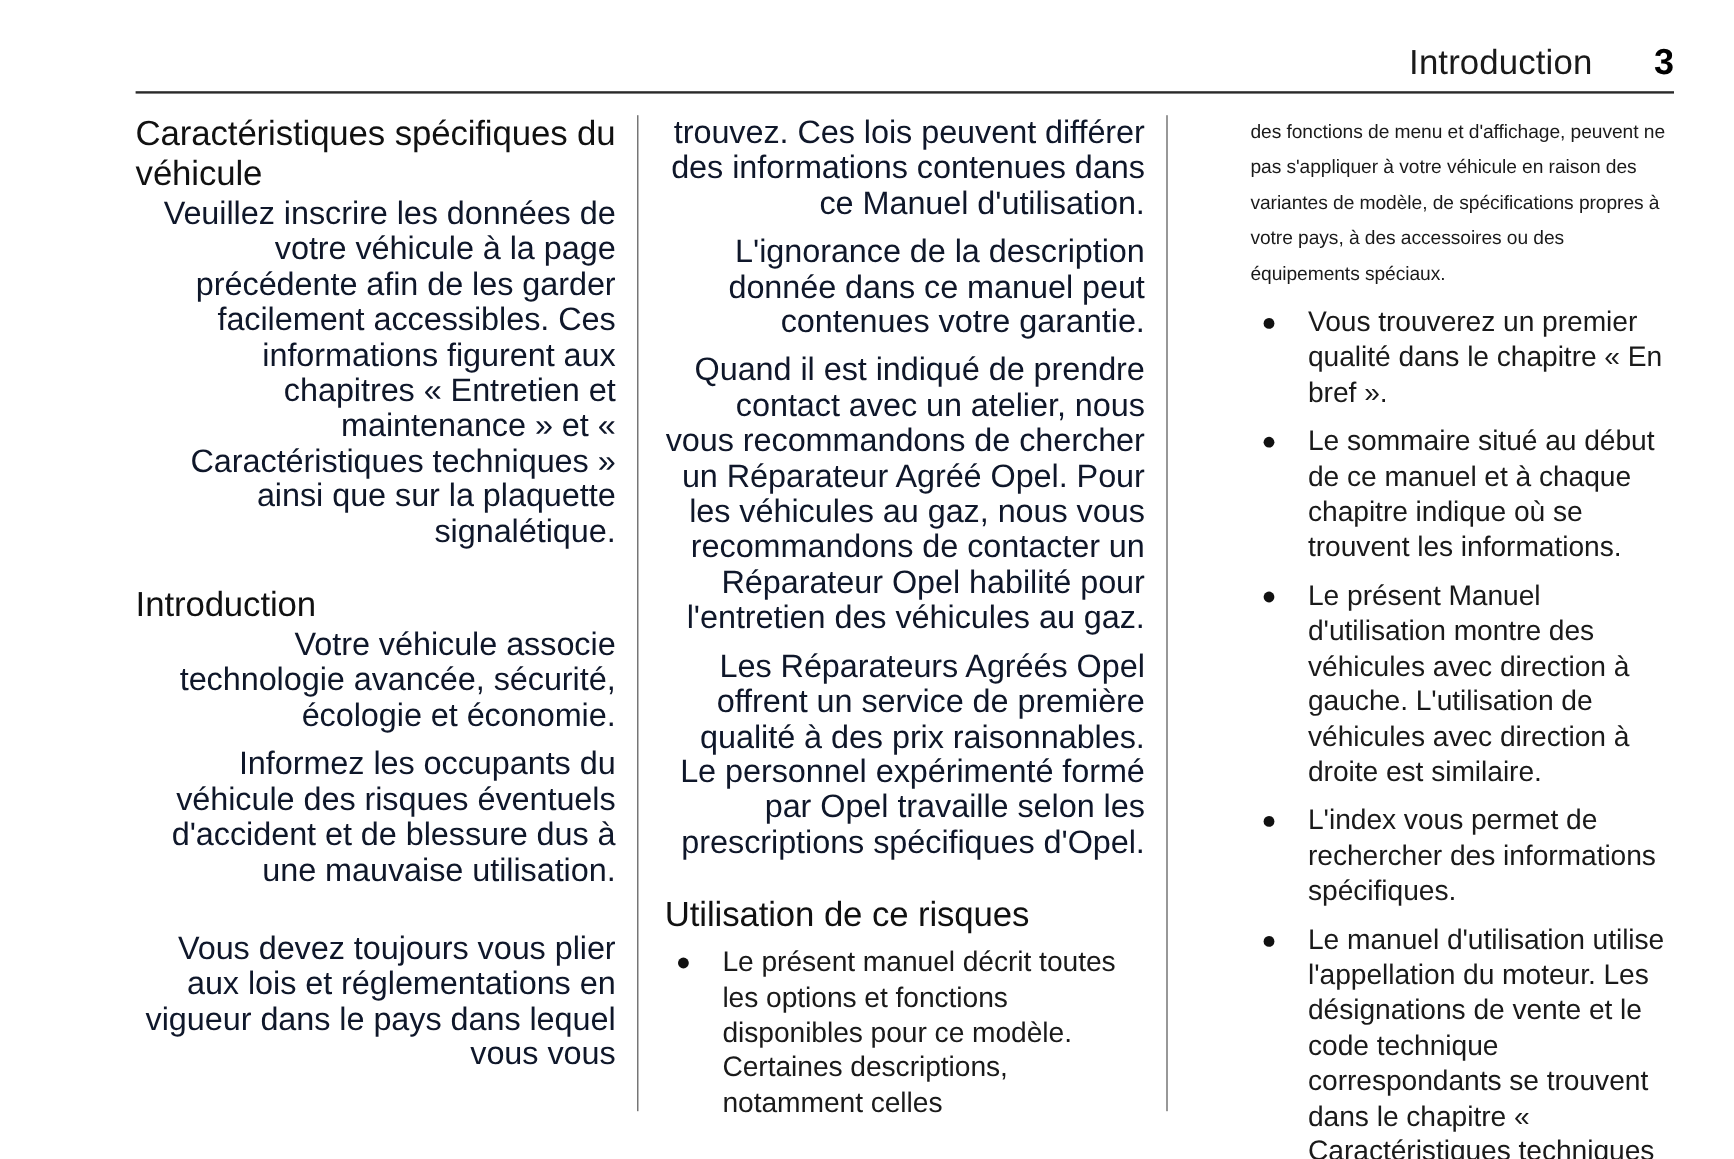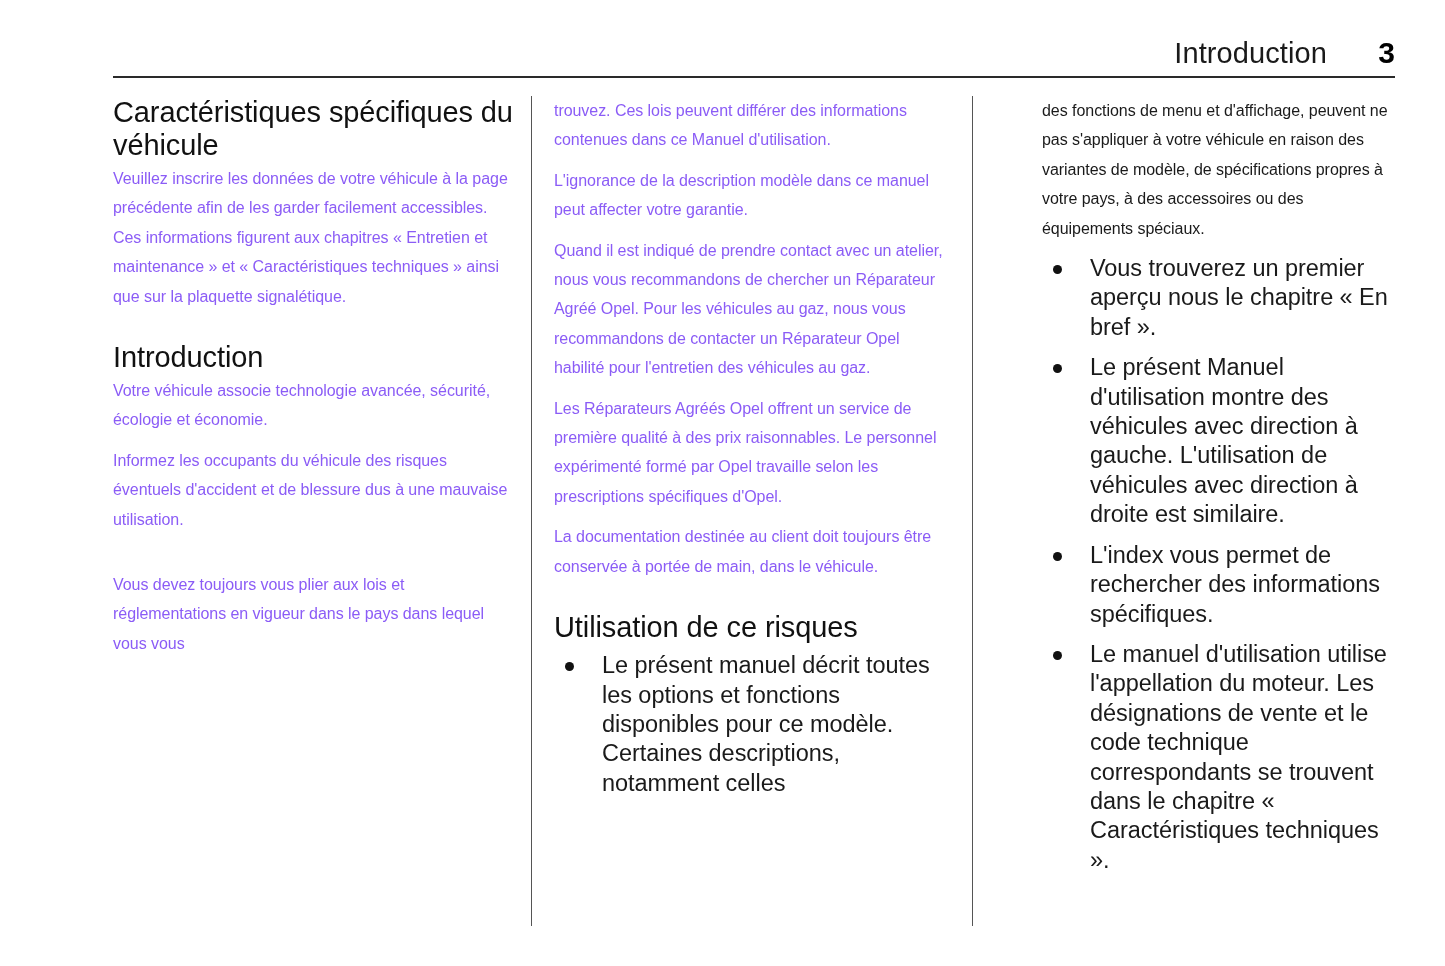--- a/index.html
+++ b/index.html
@@ -92,24 +92,25 @@
     line-height: 33px;
     font-weight: normal;
     color: #111111;
     letter-spacing: -0.1px;
   }
   h2.sec-head.spaced {
     margin-top: 30px;
   }
   p.para {
     margin: 0 0 11px 0;
-    font-size: 16px;
+    font-size: 27px;
     line-height: 29.4px;
-    color: #8b5cf6;
+    color: #0f172a;
     letter-spacing: -0.05px;
+    text-align: right;
   }
   p.para:last-child { margin-bottom: 0; margin-top: 36px; }
 
   
   ul.bullets {
     list-style: none;
     margin: 7px 0 0 0;
     padding: 0;
   }
   ul.bullets li {
@@ -162,41 +163,44 @@
       <h2 class="sec-head">Caractéristiques spécifiques du véhicule</h2>
       <p class="para">Veuillez inscrire les données de votre véhicule à la page précédente afin de les garder facilement accessibles. Ces informations figurent aux chapitres « Entretien et maintenance » et « Caractéristiques techniques » ainsi que sur la plaquette signalétique.</p>
       <h2 class="sec-head spaced">Introduction</h2>
       <p class="para">Votre véhicule associe technologie avancée, sécurité, écologie et économie.</p>
       <p class="para">Informez les occupants du véhicule des risques éventuels d'accident et de blessure dus à une mauvaise utilisation.</p>
       <p class="para">Vous devez toujours vous plier aux lois et réglementations en vigueur dans le pays dans lequel vous vous</p>
     </div>
 
     <div class="col col-2">
       <p class="para">trouvez. Ces lois peuvent différer des informations contenues dans ce Manuel d'utilisation.</p>
-      <p class="para">L'ignorance de la description modèle dans ce manuel peut affecter votre garantie.</p>
+      <p class="para">L'ignorance de la description donnée dans ce manuel peut contenues votre garantie.</p>
       <p class="para">Quand il est indiqué de prendre contact avec un atelier, nous vous recommandons de chercher un Réparateur Agréé Opel. Pour les véhicules au gaz, nous vous recommandons de contacter un Réparateur Opel habilité pour l'entretien des véhicules au gaz.</p>
       <p class="para">Les Réparateurs Agréés Opel offrent un service de première qualité à des prix raisonnables. Le personnel expérimenté formé par Opel travaille selon les prescriptions spécifiques d'Opel.</p>
-      <p class="para">La documentation destinée au client doit toujours être conservée à portée de main, dans le véhicule.</p>
       <h2 class="sec-head spaced">Utilisation de ce risques</h2>
       <ul class="bullets">
         <li>
           <span class="bullet-dot"></span>
           <span>Le présent manuel décrit toutes les options et fonctions disponibles pour ce modèle. Certaines descriptions, notamment celles</span>
         </li>
       </ul>
     </div>
 
     <div class="col col-3">
       <div class="cont-wrap">
         <p class="bullet-cont">des fonctions de menu et d'affichage, peuvent ne pas s'appliquer à votre véhicule en raison des variantes de modèle, de spécifications propres à votre pays, à des accessoires ou des équipements spéciaux.</p>
       </div>
       <ul class="bullets">
         <li>
           <span class="bullet-dot"></span>
-          <span>Vous trouverez un premier aperçu nous le chapitre « En bref ».</span>
+          <span>Vous trouverez un premier qualité dans le chapitre « En bref ».</span>
+        </li>
+        <li>
+          <span class="bullet-dot"></span>
+          <span>Le sommaire situé au début de ce manuel et à chaque chapitre indique où se trouvent les informations.</span>
         </li>
         <li>
           <span class="bullet-dot"></span>
           <span>Le présent Manuel d'utilisation montre des véhicules avec direction à gauche. L'utilisation de véhicules avec direction à droite est similaire.</span>
         </li>
         <li>
           <span class="bullet-dot"></span>
           <span>L'index vous permet de rechercher des informations spécifiques.</span>
         </li>
         <li>

